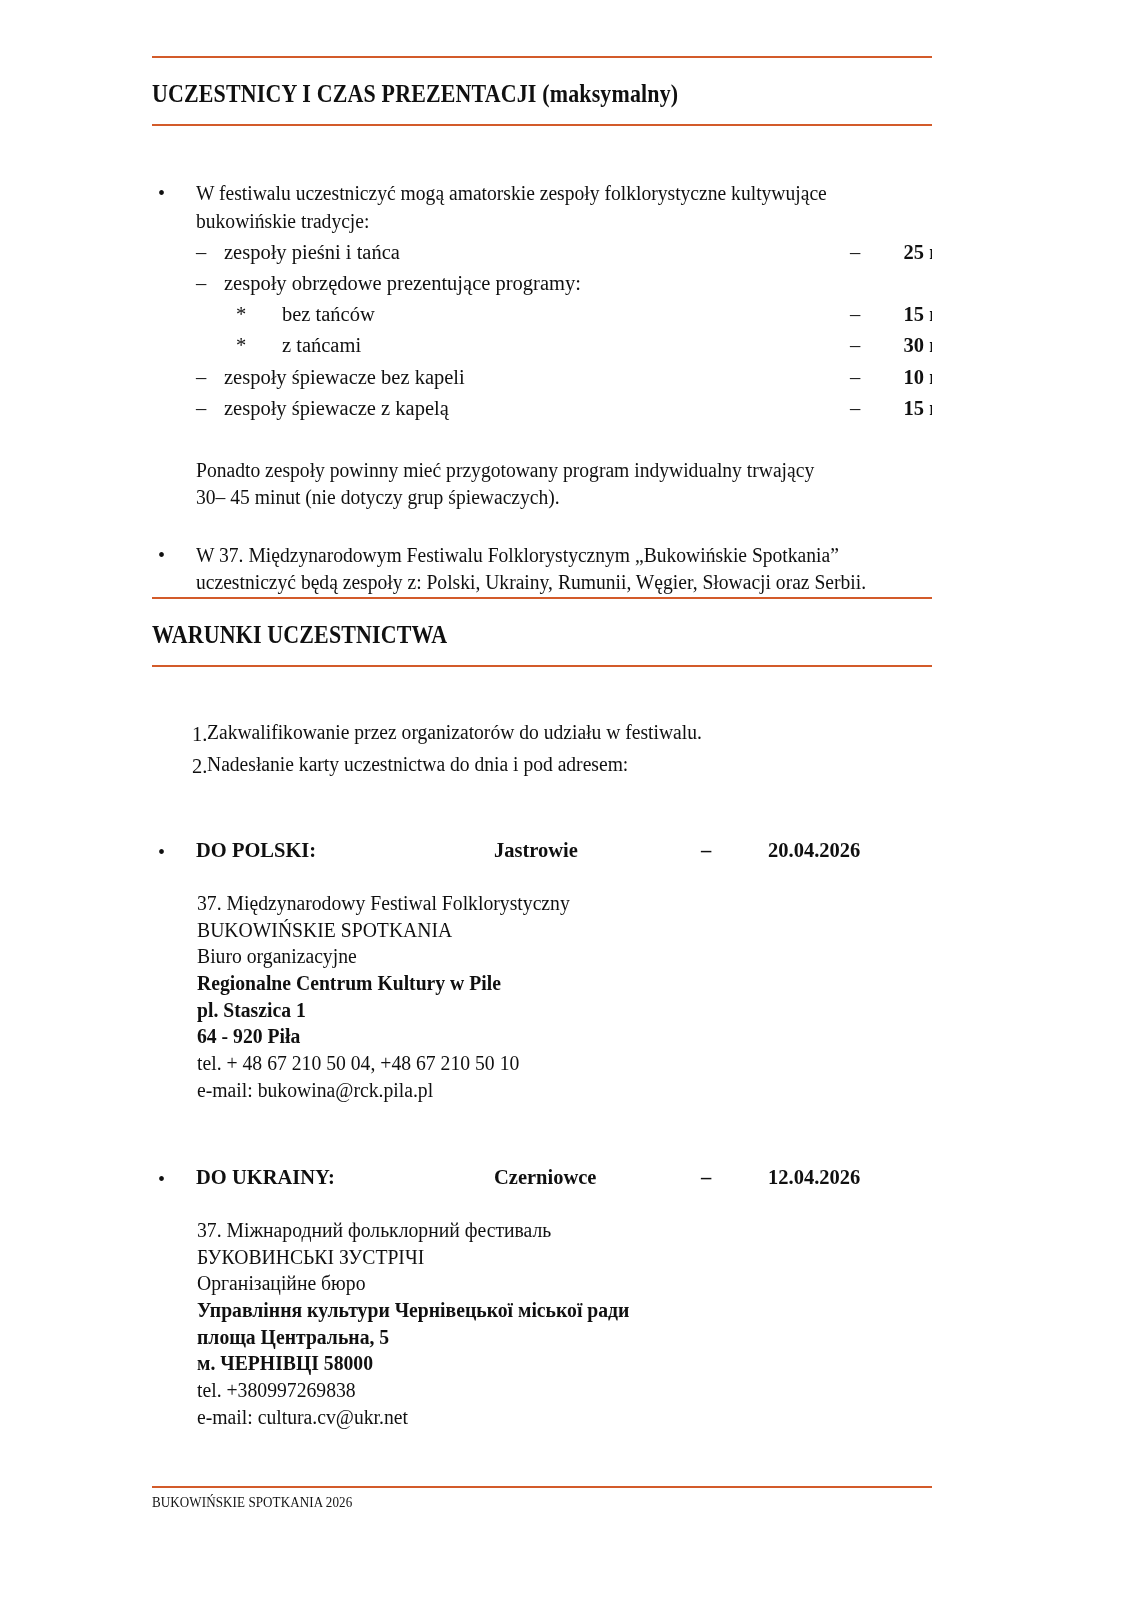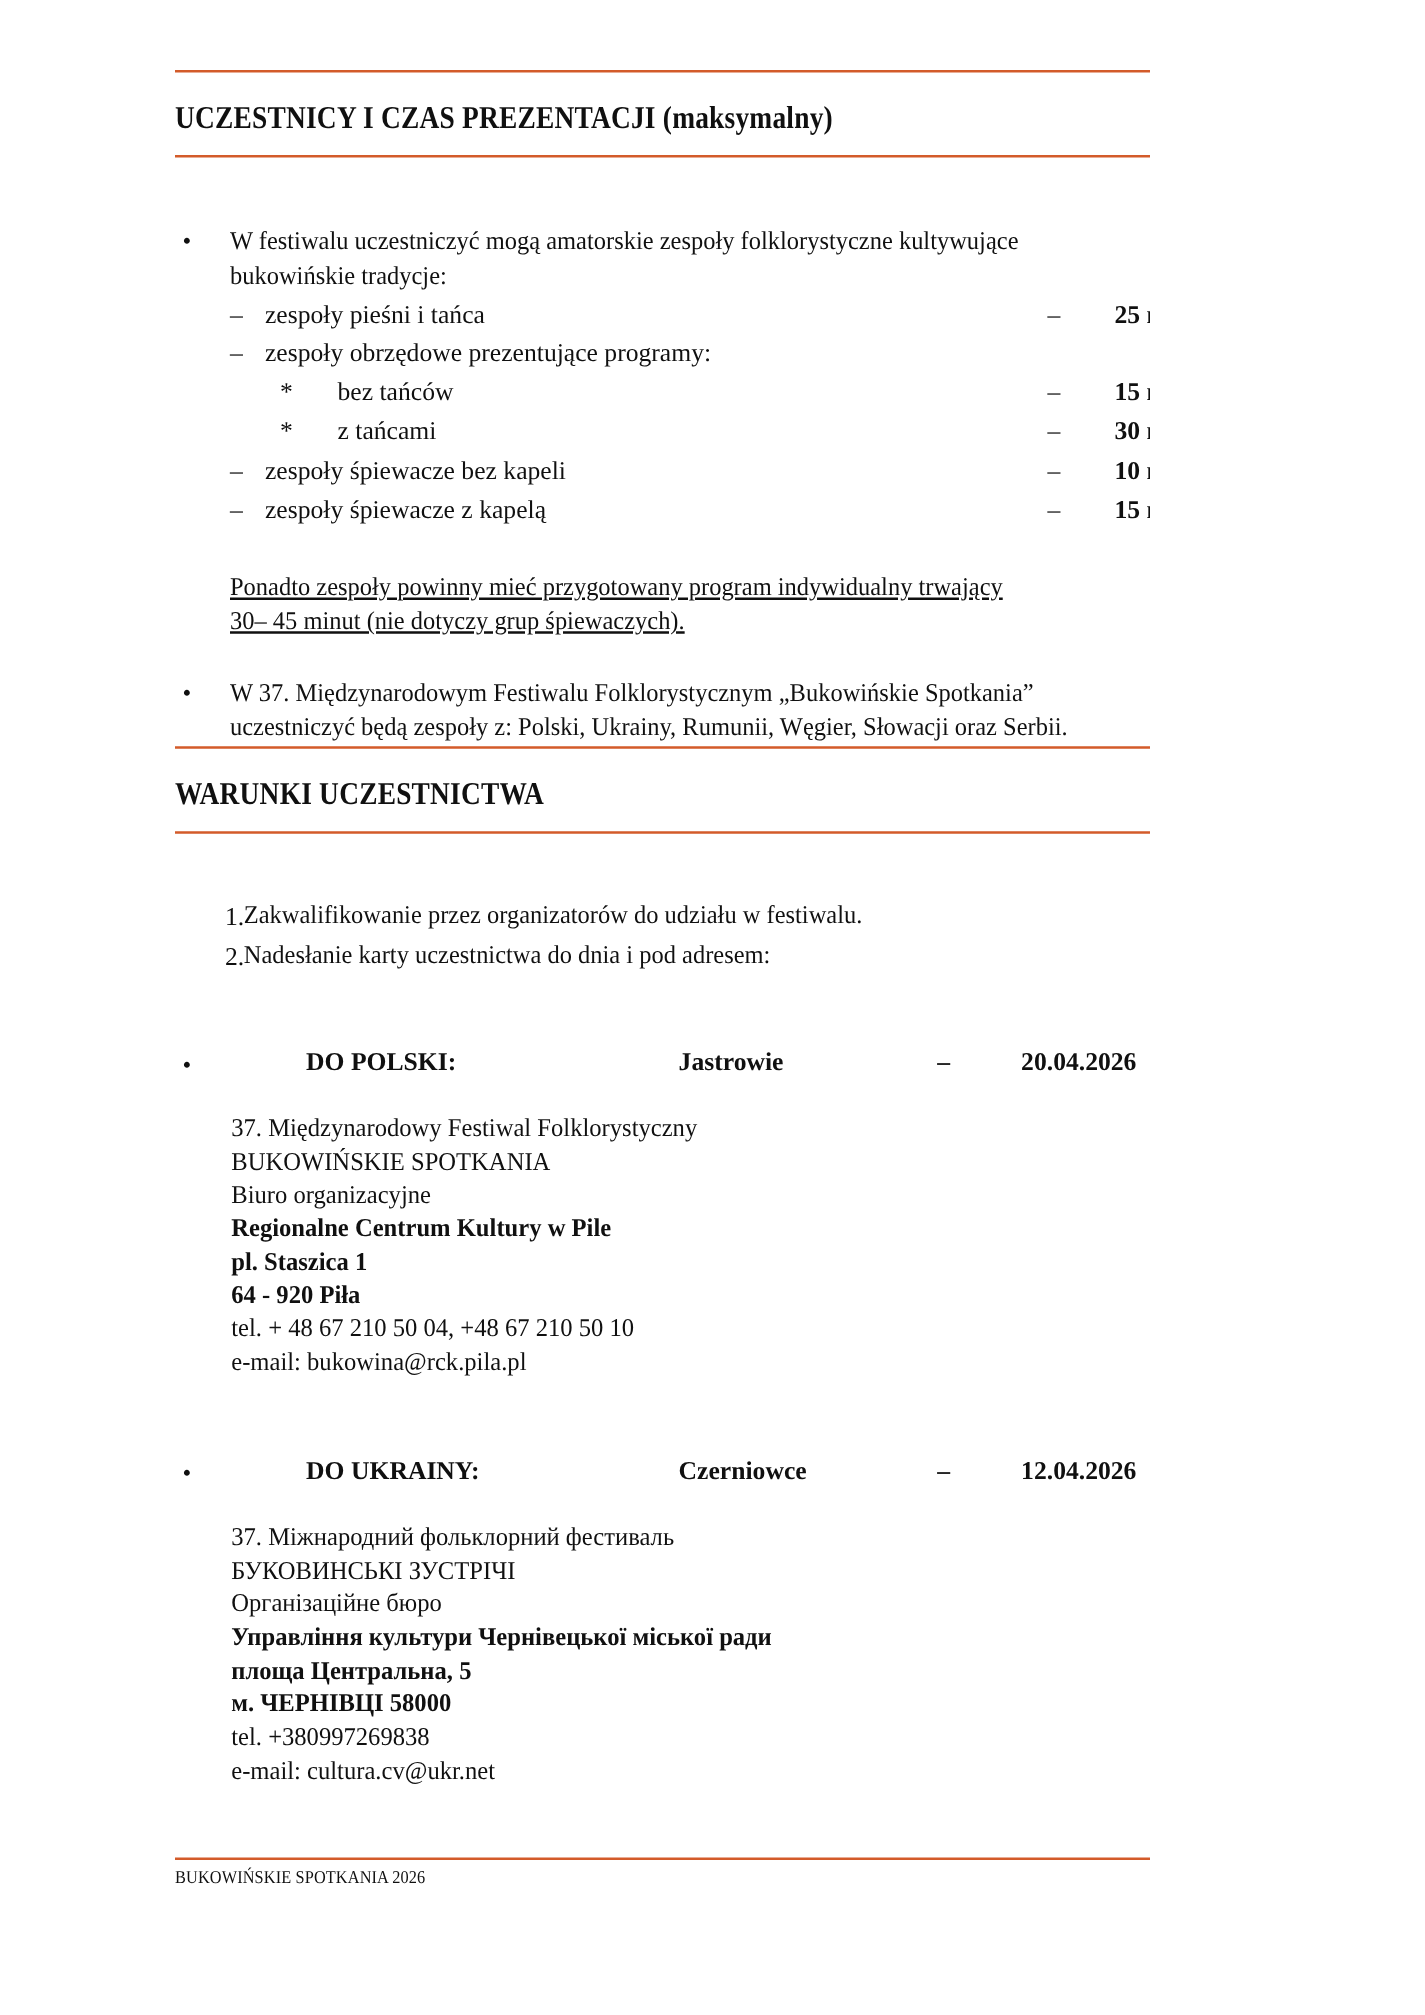--- a/index.html
+++ b/index.html
@@ -11,21 +11,21 @@
   body {
     width: 1140px;
     height: 1612px;
     position: relative;
     font-family: "Liberation Serif", "DejaVu Serif", serif;
     color: #101010;
     -webkit-font-smoothing: antialiased;
   }
   .page {
     position: absolute;
-    left: 0; top: 0;
+    left: 12px; top: 0;
     width: 920px;
     height: 1612px;
     overflow: hidden;
   }
   .content {
     position: absolute;
     left: 140px;
     top: 0;
     width: 830px;
   }
@@ -112,21 +112,20 @@
     padding-left: 40px;
     box-sizing: border-box;
   }
 
   
   .addr-head {
     display: flex;
     align-items: baseline;
     font-weight: bold;
     font-size: 20.5px;
-    justify-content: center;
   }
   .ah-country { flex: 0 0 298px; }
   .ah-city    { flex: 0 0 207px; }
   .ah-dash    { flex: 0 0 67px; }
   .ah-date    { flex: 0 0 auto; }
 
   .addr-block {
     margin-left: 45px;
     font-size: 20.5px;
     line-height: 1.30;
@@ -211,21 +210,21 @@
 
           <div class="time-row">
             <div class="tr-mark">–</div>
             <div class="tr-label">zespoły śpiewacze z kapelą</div>
             <div class="tr-dash">–</div>
             <div class="tr-val">15 min.</div>
           </div>
 
         </div>
 
-        <div style="margin-top:33px;text-decoration:underline;">
+        <div style="margin-top:33px;">
           <div class="txt">Ponadto zespoły powinny mieć przygotowany program indywidualny trwający</div>
           <div class="txt">30– 45 minut (nie dotyczy grup śpiewaczych).</div>
         </div>
       </div>
     </div>
 
     <div class="bullet-row" style="margin-top:30px;">
       <div class="bullet-mark">•</div>
       <div class="bullet-body">
         <div class="txt">W 37. Międzynarodowym Festiwalu Folklorystycznym „Bukowińskie Spotkania”</div>

